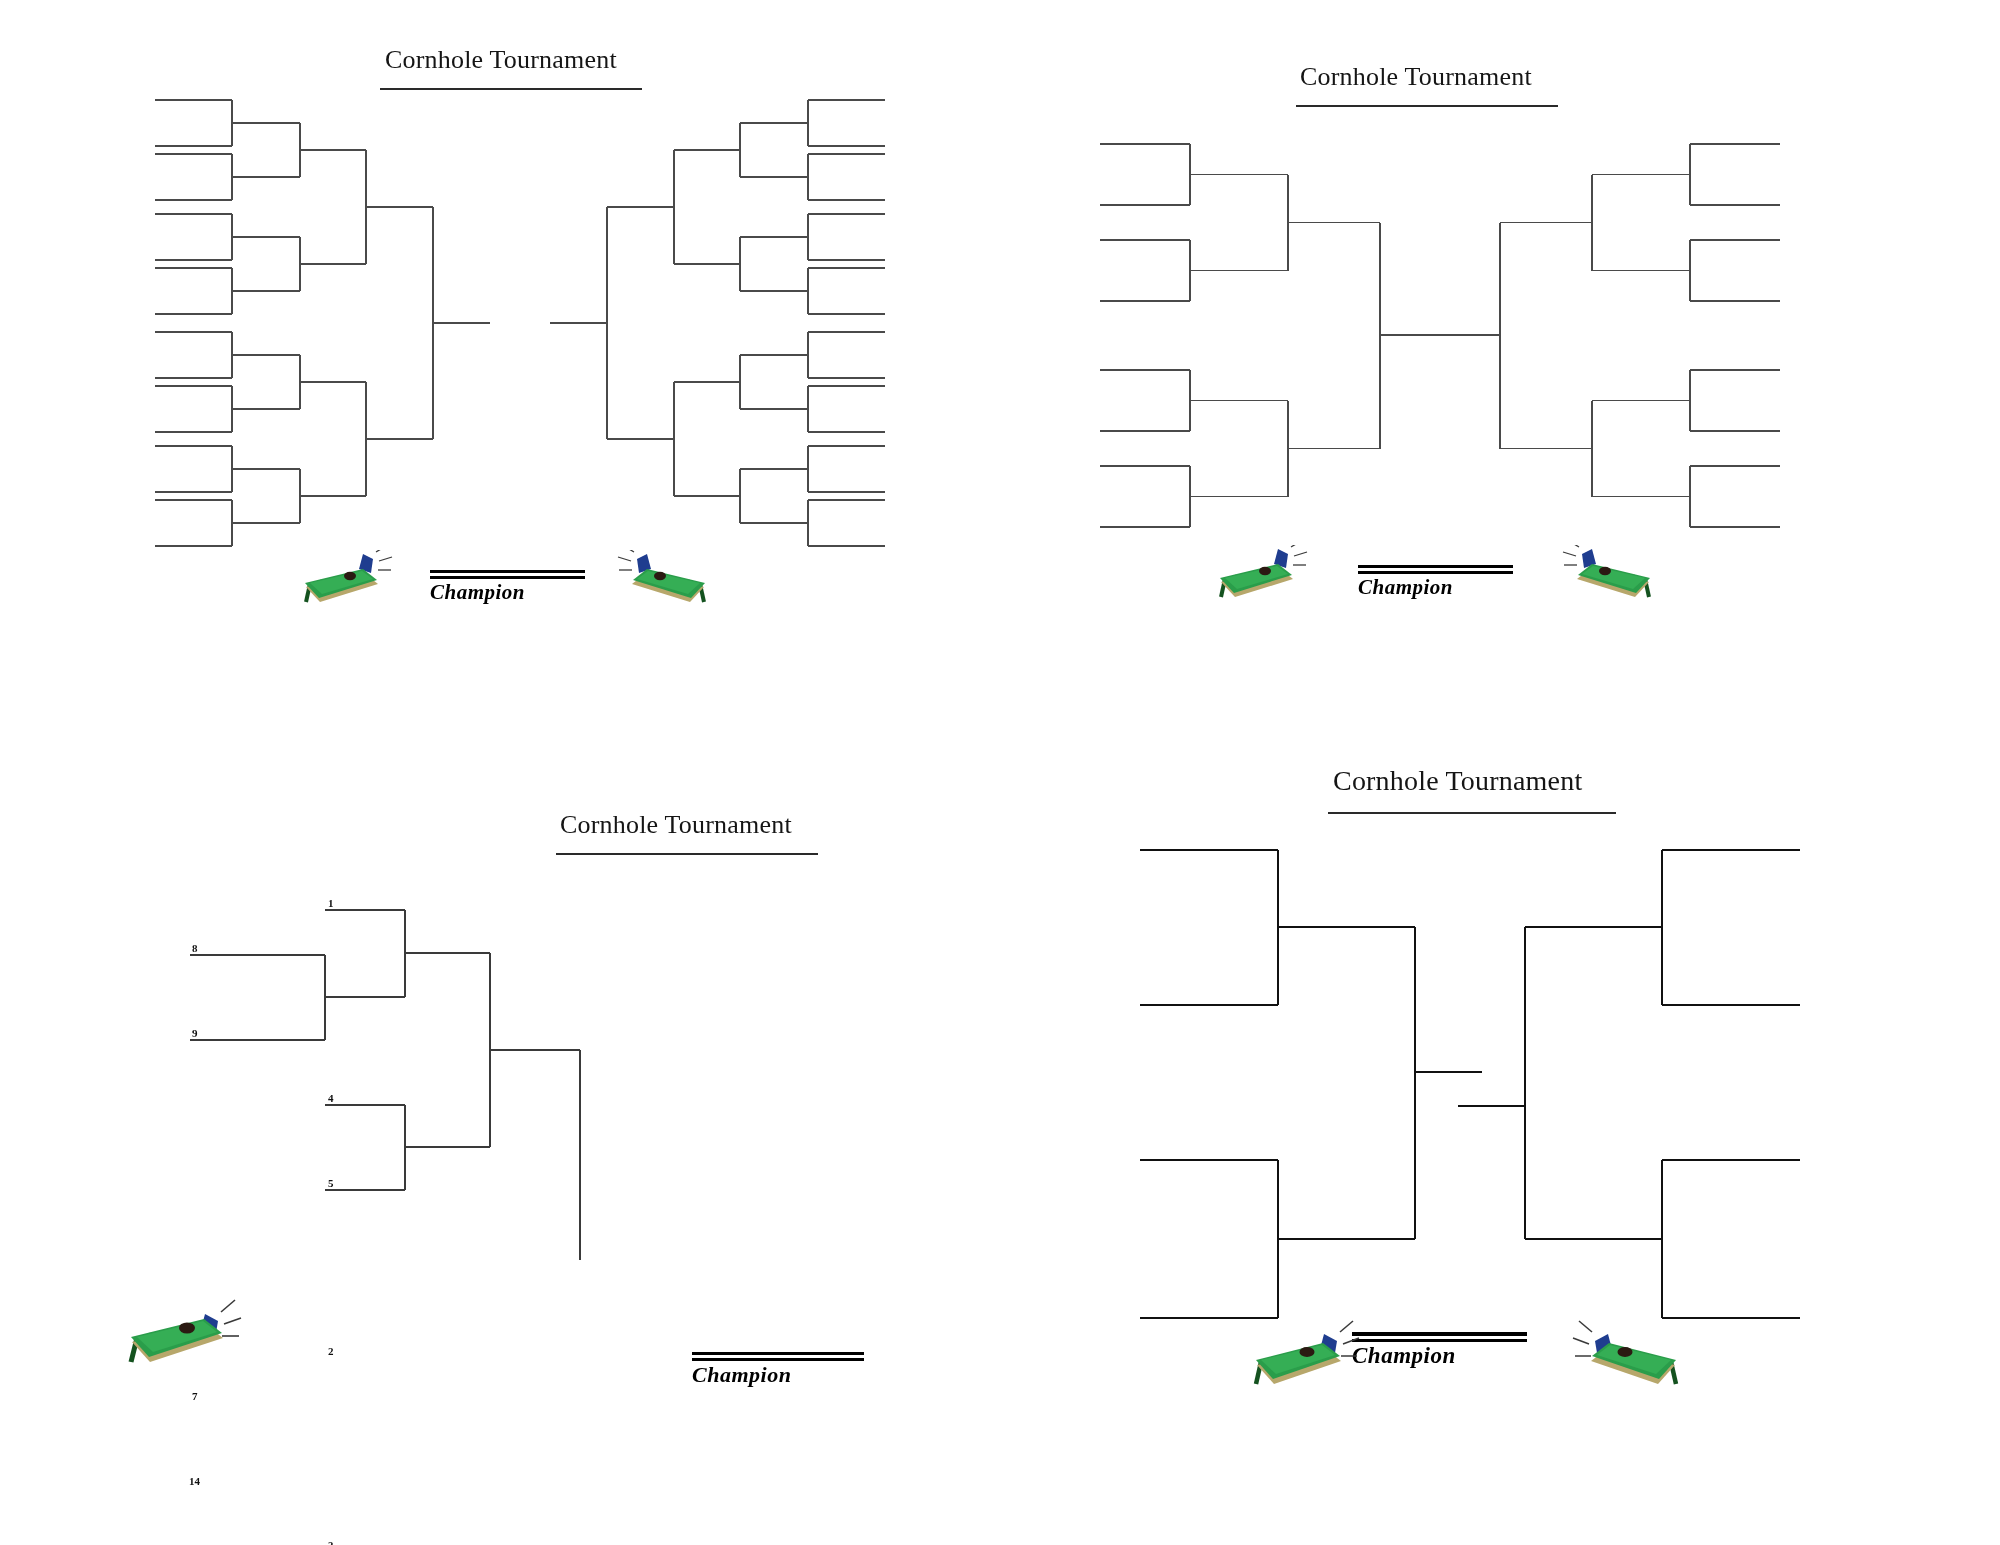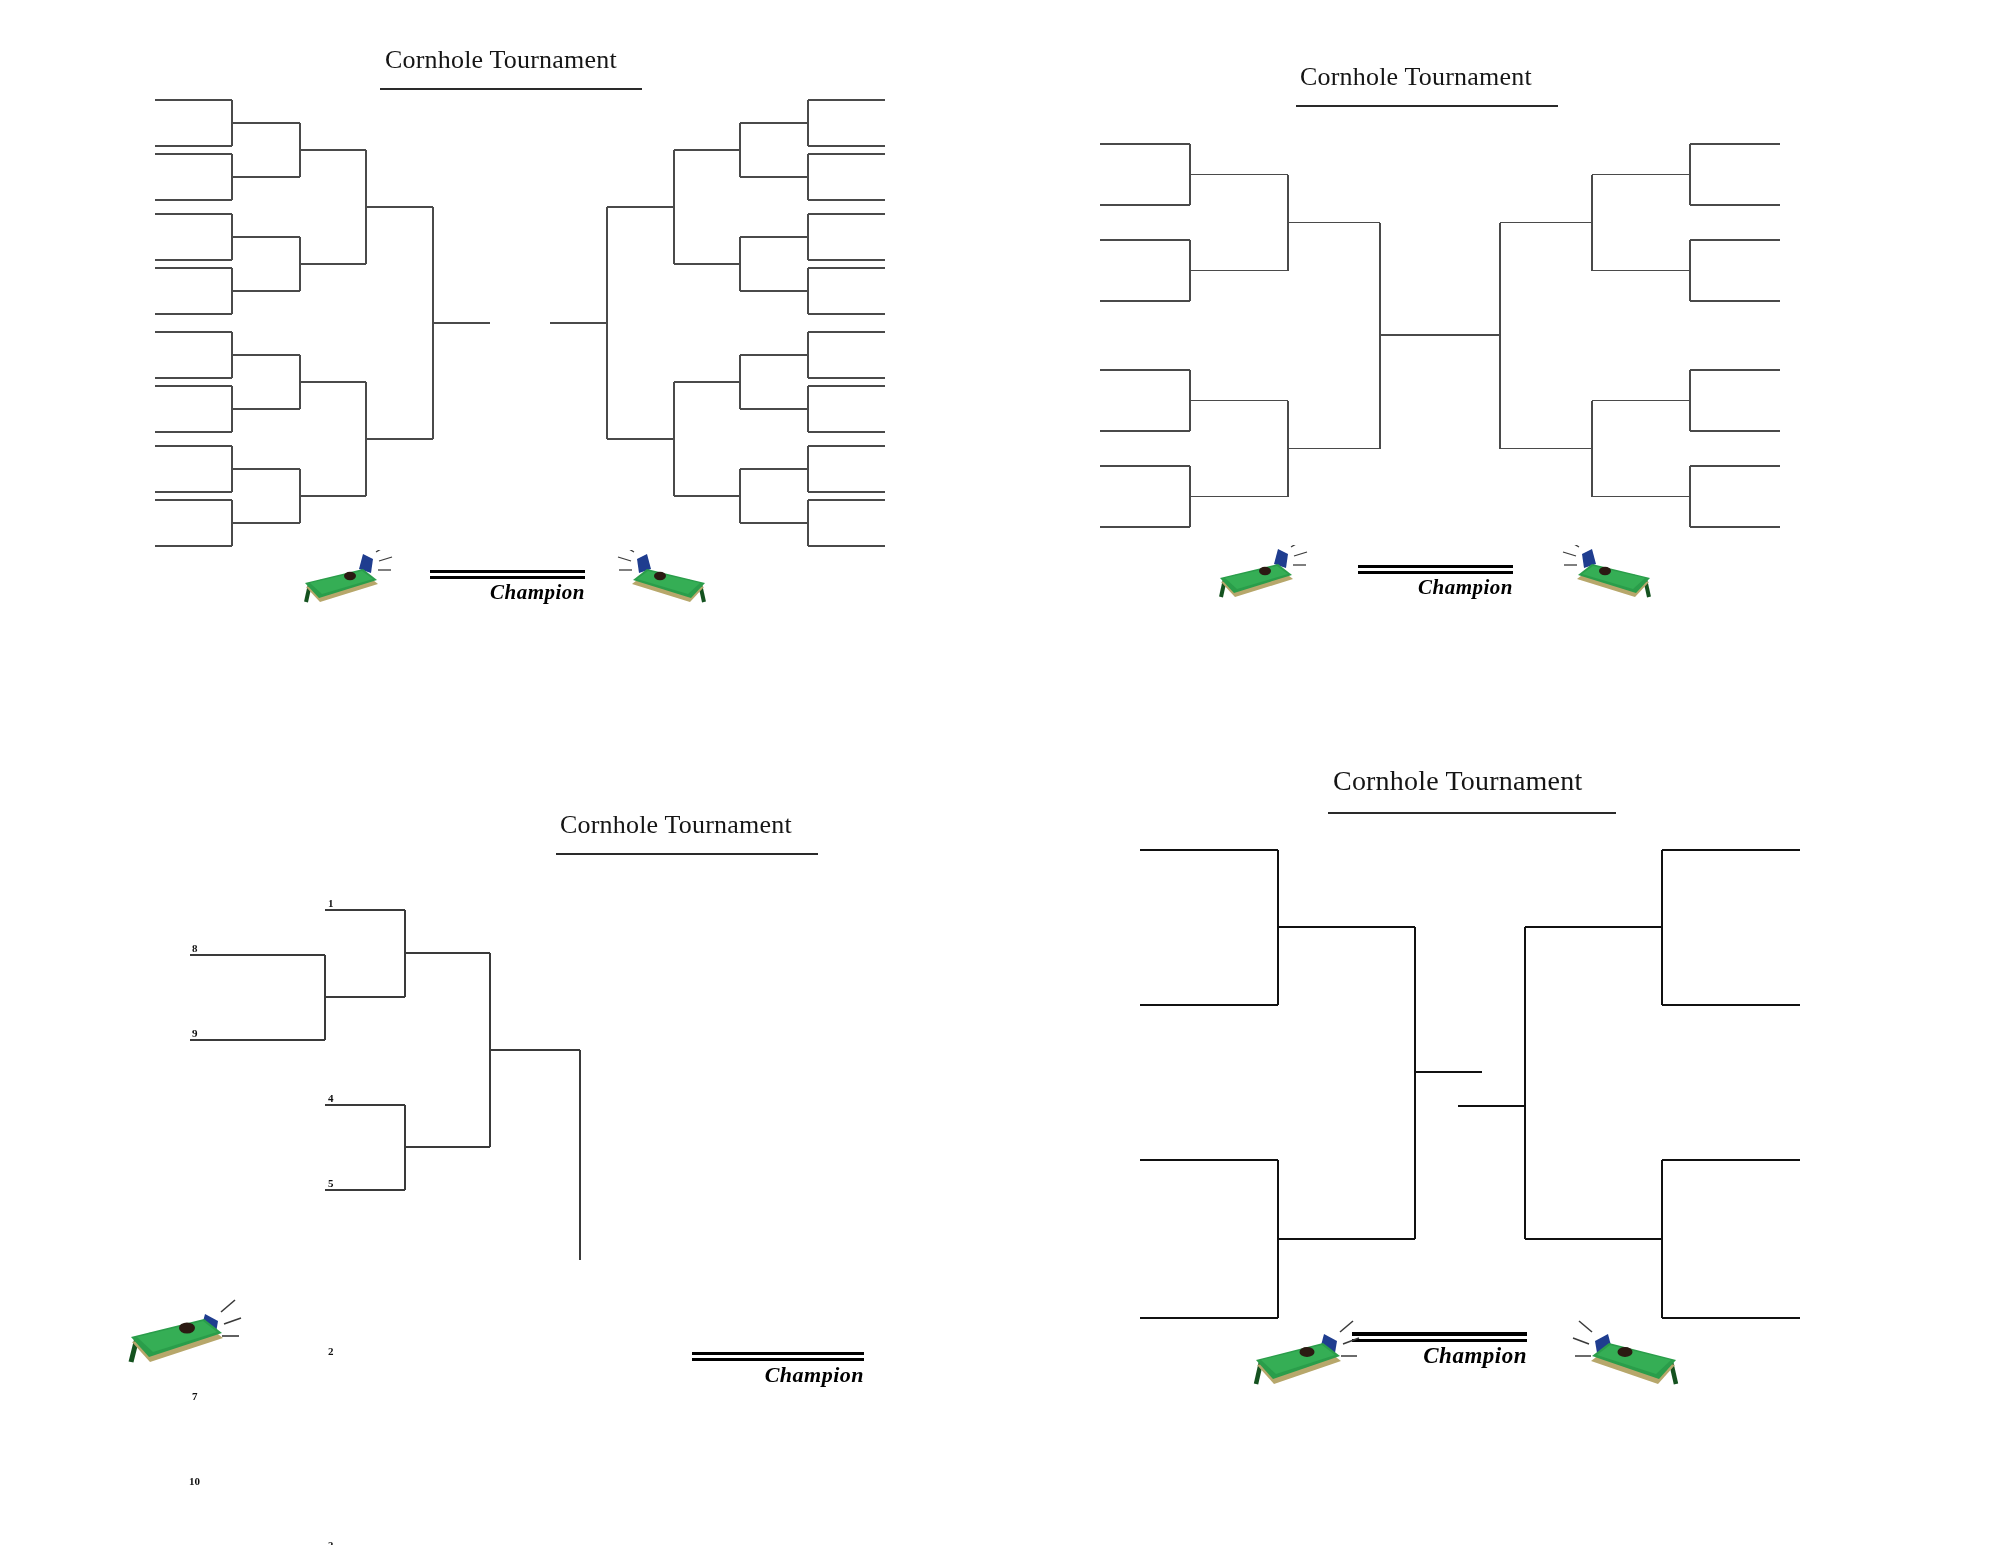--- a/index.html
+++ b/index.html
@@ -20,21 +20,21 @@
   }
   .title-rule{position:absolute;background:#2a2a2a;}
   .bsvg{position:absolute;display:block;}
   
   .champion-block{position:absolute;}
   .champion-rule{background:#000;width:100%;}
   .champion-gap{height:3px;}
   .champion-word{
     font-family:"Liberation Serif","DejaVu Serif",serif;
     font-weight:700;font-style:italic;
-    text-align:right;color:#000;
+    text-align:left;color:#000;
     letter-spacing:0.5px;
     line-height:1.05;
   }
   .board{position:absolute;}
   .seedlab{
     position:absolute;
     font-family:"Liberation Serif","DejaVu Serif",serif;
     font-size:11px;font-weight:700;color:#111;
     line-height:1;
   }
@@ -360,21 +360,21 @@
     </g>
   </svg>
 
   <div class="seedlab" style="left:328px;top:158px;">1</div>
   <div class="seedlab" style="left:192px;top:203px;">8</div>
   <div class="seedlab" style="left:192px;top:288px;">9</div>
   <div class="seedlab" style="left:328px;top:353px;">4</div>
   <div class="seedlab" style="left:328px;top:438px;">5</div>
   <div class="seedlab" style="left:328px;top:606px;">2</div>
   <div class="seedlab" style="left:192px;top:651px;">7</div>
-  <div class="seedlab" style="left:189px;top:736px;">10</div>
+  <div class="seedlab" style="left:189px;top:736px;">14</div>
   <div class="seedlab" style="left:328px;top:800px;">3</div>
 
   <div class="champion-block" style="left:692px;top:612px;width:172px;">
     <div class="champion-rule" style="height:3px;"></div>
     <div class="champion-gap"></div>
     <div class="champion-rule" style="height:3px;"></div>
     <div class="champion-word" style="font-size:22px;margin-top:2px;">Champion</div>
   </div>
 
   <div class="board" style="left:125px;top:550px;width:140px;height:90px;">

